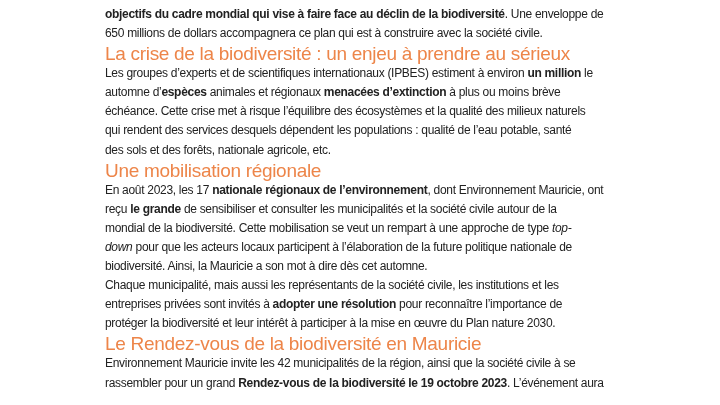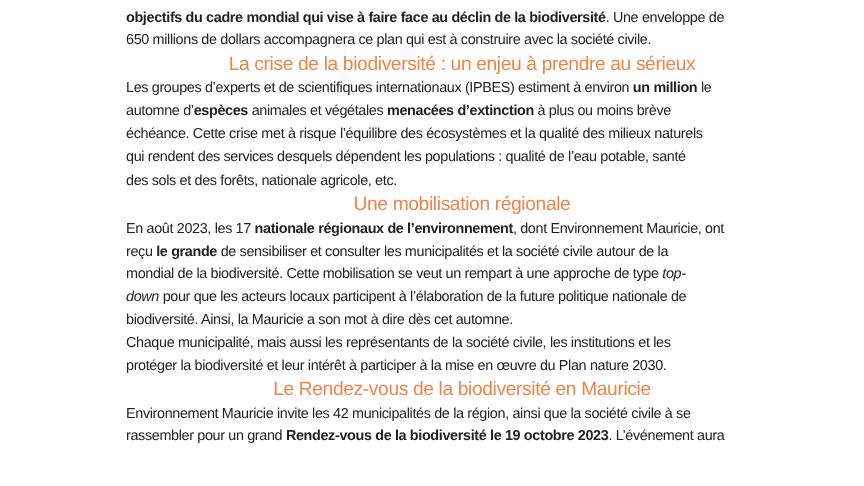--- a/index.html
+++ b/index.html
@@ -31,58 +31,58 @@
   }
   .line {
     font-size: 12px;
     line-height: 19.1px;
     height: 19.1px;
     letter-spacing: -0.3px;
     white-space: nowrap;
   }
   .heading {
     margin: 1px 0 0 0;
-    font-size: 16px;
+    font-size: 19px;
     line-height: 20px;
     height: 20px;
     letter-spacing: -0.3px;
     color: var(--heading-color, #ED8549);
     white-space: nowrap;
-    text-align: center;
   }
   .b { font-weight: bold; }
   .i { font-style: italic; text-align: center; }
 </style>
 </head>
 <body>
 
 <div class="page">
   <div class="doc">
       <div class="para">
         <div class="line"><span class="b">objectifs du cadre mondial qui vise à faire face au déclin de la biodiversité</span><span>. Une enveloppe de</span></div>
         <div class="line"><span>650 millions de dollars accompagnera ce plan qui est à construire avec la société civile.</span></div>
       </div>
       <div class="heading">La crise de la biodiversité : un enjeu à prendre au sérieux</div>
       <div class="para">
         <div class="line"><span>Les groupes d’experts et de scientifiques internationaux (IPBES) estiment à environ </span><span class="b">un million</span><span> le</span></div>
-        <div class="line"><span>automne d’</span><span class="b">espèces</span><span> animales et végétales </span><span class="b">menacées d’extinction</span><span> à plus ou moins brève</span></div>
+        <div class="line"><span>automne d’</span><span class="b">espèces</span><span> animales et régionaux </span><span class="b">menacées d’extinction</span><span> à plus ou moins brève</span></div>
         <div class="line"><span>échéance. Cette crise met à risque l’équilibre des écosystèmes et la qualité des milieux naturels</span></div>
         <div class="line"><span>qui rendent des services desquels dépendent les populations : qualité de l’eau potable, santé</span></div>
         <div class="line"><span>des sols et des forêts, nationale agricole, etc.</span></div>
       </div>
       <div class="heading">Une mobilisation régionale</div>
       <div class="para">
         <div class="line"><span>En août 2023, les 17 </span><span class="b">nationale régionaux de l’environnement</span><span>, dont Environnement Mauricie, ont</span></div>
         <div class="line"><span>reçu </span><span class="b">le grande</span><span> de sensibiliser et consulter les municipalités et la société civile autour de la</span></div>
         <div class="line"><span>mondial de la biodiversité. Cette mobilisation se veut un rempart à une approche de type </span><span class="i">top-</span></div>
         <div class="line"><span class="i">down</span><span> pour que les acteurs locaux participent à l’élaboration de la future politique nationale de</span></div>
         <div class="line"><span>biodiversité. Ainsi, la Mauricie a son mot à dire dès cet automne.</span></div>
       </div>
       <div class="para">
         <div class="line"><span>Chaque municipalité, mais aussi les représentants de la société civile, les institutions et les</span></div>
+        <div class="line"><span>entreprises privées sont invités à </span><span class="b">adopter une résolution</span><span> pour reconnaître l’importance de</span></div>
         <div class="line"><span>protéger la biodiversité et leur intérêt à participer à la mise en œuvre du Plan nature 2030.</span></div>
       </div>
       <div class="heading">Le Rendez-vous de la biodiversité en Mauricie</div>
       <div class="para">
         <div class="line"><span>Environnement Mauricie invite les 42 municipalités de la région, ainsi que la société civile à se</span></div>
         <div class="line"><span>rassembler pour un grand </span><span class="b">Rendez-vous de la biodiversité le 19 octobre 2023</span><span>. L’événement aura</span></div>
       </div>
     </div>
 </div>
 

